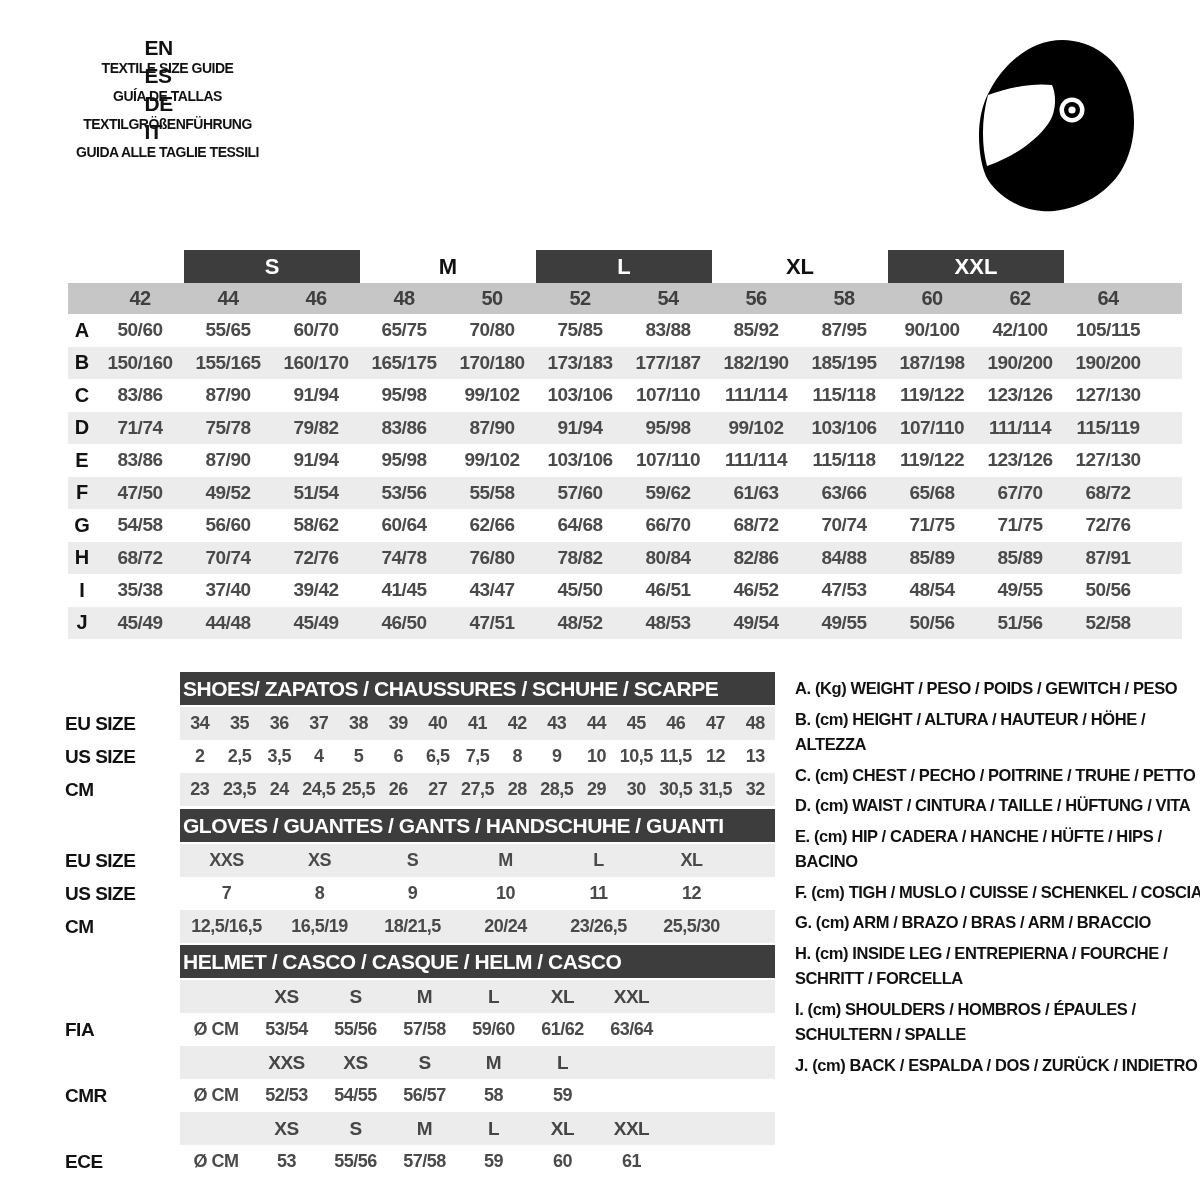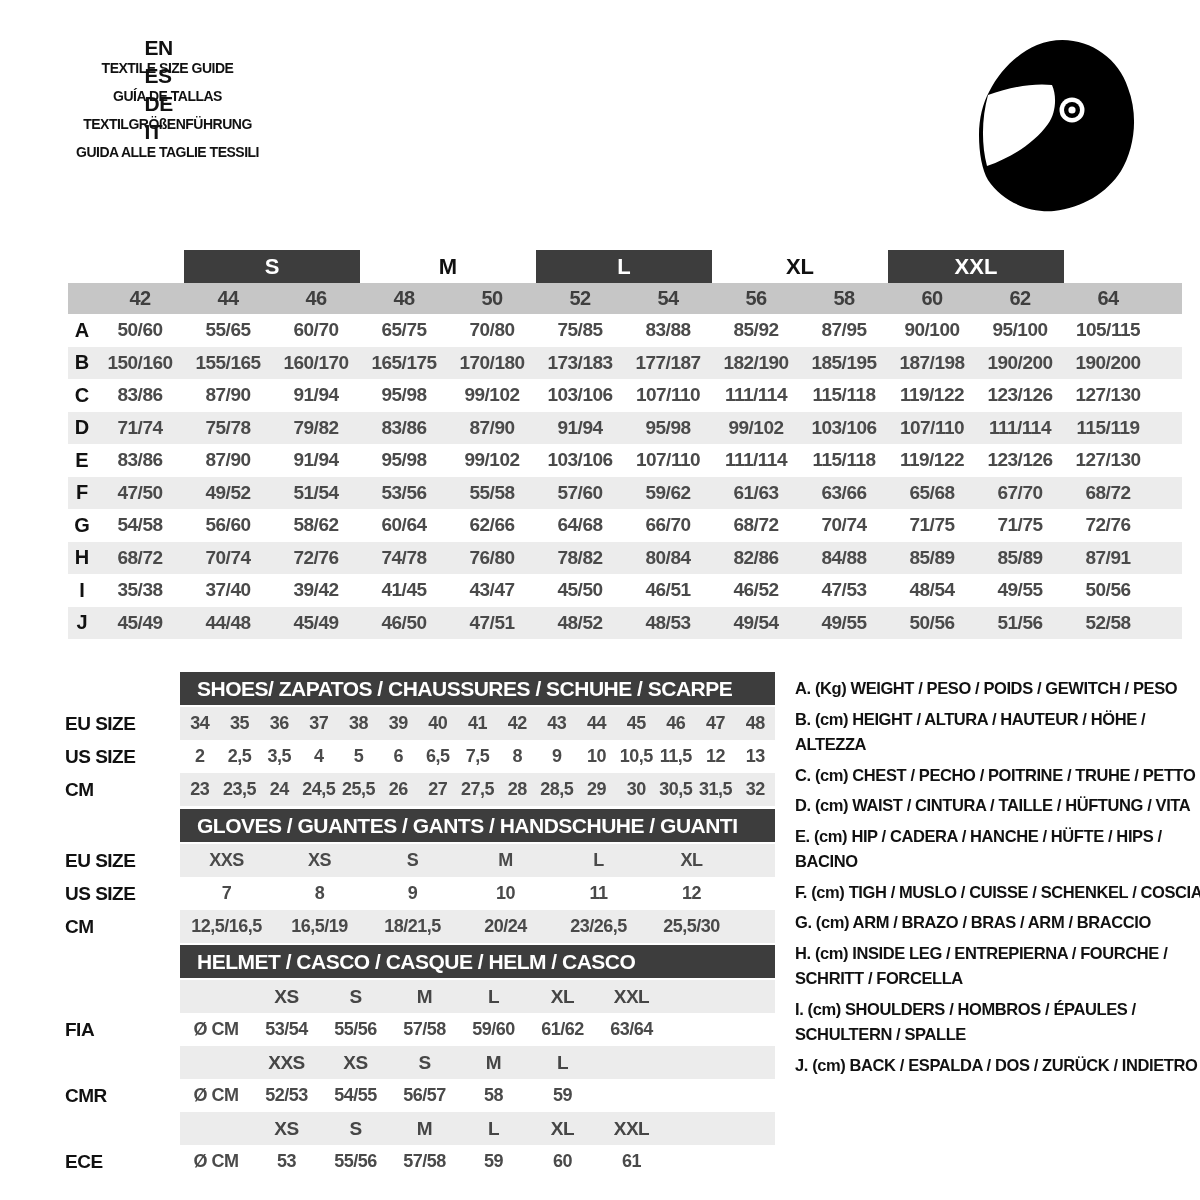--- a/index.html
+++ b/index.html
@@ -27,21 +27,21 @@
   .mt-data{height:32.5px;}
   .mt-data.alt{background:#ececec;}
   .mt-letter{display:flex;align-items:center;justify-content:center;font-weight:bold;font-size:20px;color:#111;}
 
   
   .sub-table{position:absolute;left:65px;width:712px;}
   .shoes-table{top:672px;}
   .gloves-table{top:809px;}
   .helmet-table{top:945px;}
   .sub-header{margin-left:115px;width:595px;height:33px;background:#3d3d3d;color:#fff;font-weight:bold;
-              font-size:21px;display:flex;align-items:center;padding-left:17px;box-sizing:border-box;
+              font-size:21px;display:flex;align-items:center;padding-left:3px;box-sizing:border-box;
               letter-spacing:-0.5px;margin-bottom:2px;}
   .sub-row{display:flex;height:33px;}
   .sub-label{width:115px;display:flex;align-items:center;font-weight:bold;font-size:19px;color:#111;letter-spacing:-0.5px;}
   .sub-content{width:595px;display:grid;}
   .sub-content.gray{background:#ececec;}
   .g15{grid-template-columns:repeat(15,1fr);}
   .g6{grid-template-columns:repeat(6,93px) 1fr;}
   .g8{grid-template-columns:72px repeat(6,69px) 1fr;}
   .sub-cell{display:flex;align-items:center;justify-content:center;font-weight:bold;font-size:18px;color:#4a4a4a;letter-spacing:-0.5px;}
   .sub-cell.size{font-size:19px;color:#464646;}
@@ -113,21 +113,21 @@
           <div class="mt-cell">50/60</div>
           <div class="mt-cell">55/65</div>
           <div class="mt-cell">60/70</div>
           <div class="mt-cell">65/75</div>
           <div class="mt-cell">70/80</div>
           <div class="mt-cell">75/85</div>
           <div class="mt-cell">83/88</div>
           <div class="mt-cell">85/92</div>
           <div class="mt-cell">87/95</div>
           <div class="mt-cell">90/100</div>
-          <div class="mt-cell">95/100</div>
+          <div class="mt-cell">42/100</div>
           <div class="mt-cell">105/115</div>
         </div>
         <div class="mt-row mt-data alt">
           <div class="mt-letter">B</div>
           <div class="mt-cell">150/160</div>
           <div class="mt-cell">155/165</div>
           <div class="mt-cell">160/170</div>
           <div class="mt-cell">165/175</div>
           <div class="mt-cell">170/180</div>
           <div class="mt-cell">173/183</div>

